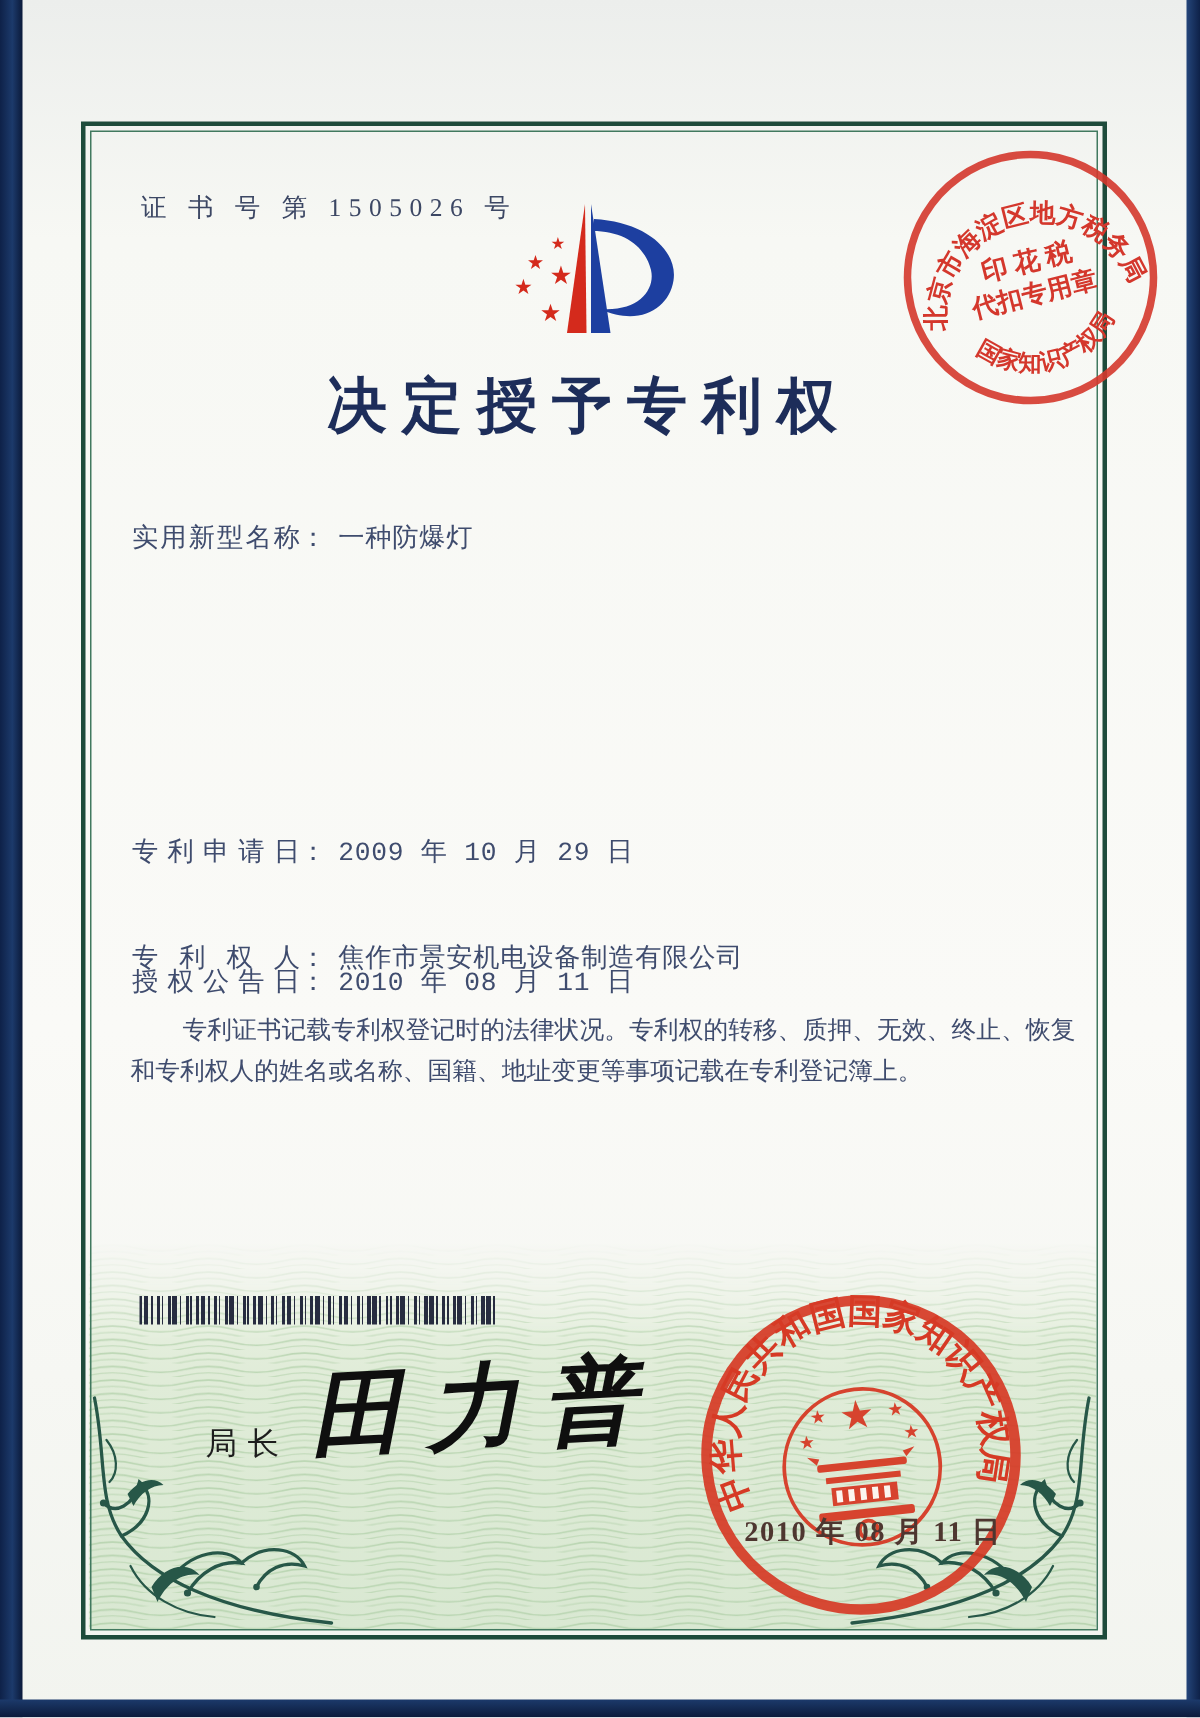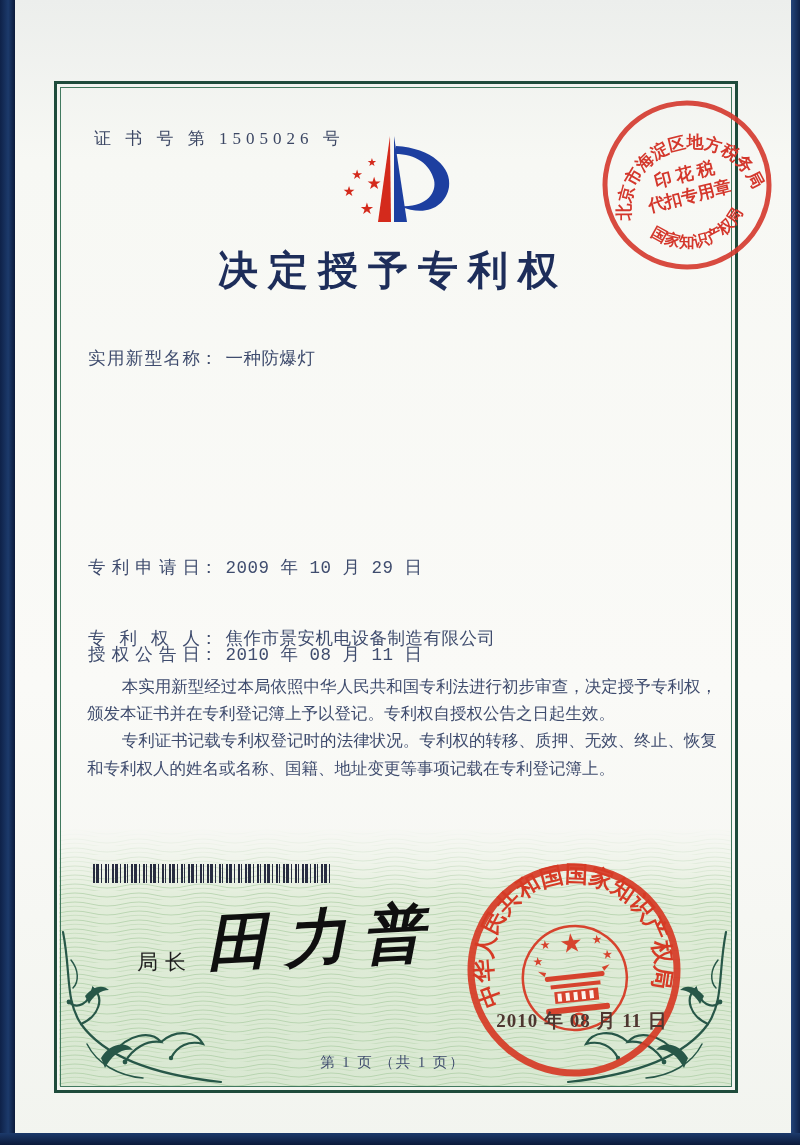--- a/index.html
+++ b/index.html
@@ -150,21 +150,20 @@
     <span class="flabel">专利申请日</span><span class="fcolon">：</span><span class="fvalue">2009 年 10 月 29 日</span>
   </div>
   <div class="field-row fr4">
     <span class="flabel">专利权人</span><span class="fcolon">：</span><span class="fvalue">焦作市景安机电设备制造有限公司</span>
   </div>
   <div class="field-row fr5">
     <span class="flabel">授权公告日</span><span class="fcolon">：</span><span class="fvalue">2010 年 08 月 11 日</span>
   </div>
 
   <div class="body-text">
-    <p>本实用新型经过本局依照中华人民共和国专利法进行初步审查，决定授予专利权，颁发本证书并在专利登记簿上予以登记。专利权自授权公告之日起生效。</p>
     <p>专利证书记载专利权登记时的法律状况。专利权的转移、质押、无效、终止、恢复和专利权人的姓名或名称、国籍、地址变更等事项记载在专利登记簿上。</p>
   </div>
 
   <div class="barcode"></div>
 
   <div class="signer-title">局长</div>
   <div class="signature">田力普</div>
 
   <svg class="office-seal" viewBox="0 0 228 228">
     <circle cx="114" cy="114" r="103" fill="none" stroke="#d63a25" stroke-width="7" opacity=".92"></circle>
@@ -203,15 +202,14 @@
     <text font-size="17" font-weight="bold" fill="#d4372c">
       <textPath href="#taxTop" startOffset="50%" text-anchor="middle">北京市海淀区地方税务局</textPath>
     </text>
     <text font-size="15.5" font-weight="bold" fill="#d4372c">
       <textPath href="#taxBottom" startOffset="50%" text-anchor="middle">国家知识产权局</textPath>
     </text>
     <text x="89" y="84" font-size="17.5" font-weight="bold" fill="#d4372c" text-anchor="middle">印 花 税</text>
     <text x="89" y="106" font-size="17" font-weight="bold" fill="#d4372c" text-anchor="middle">代扣专用章</text>
   </svg>
 
-  <div class="footer">第 1 页 （共 1 页）</div>
 
 </div>
 
 </body></html>

